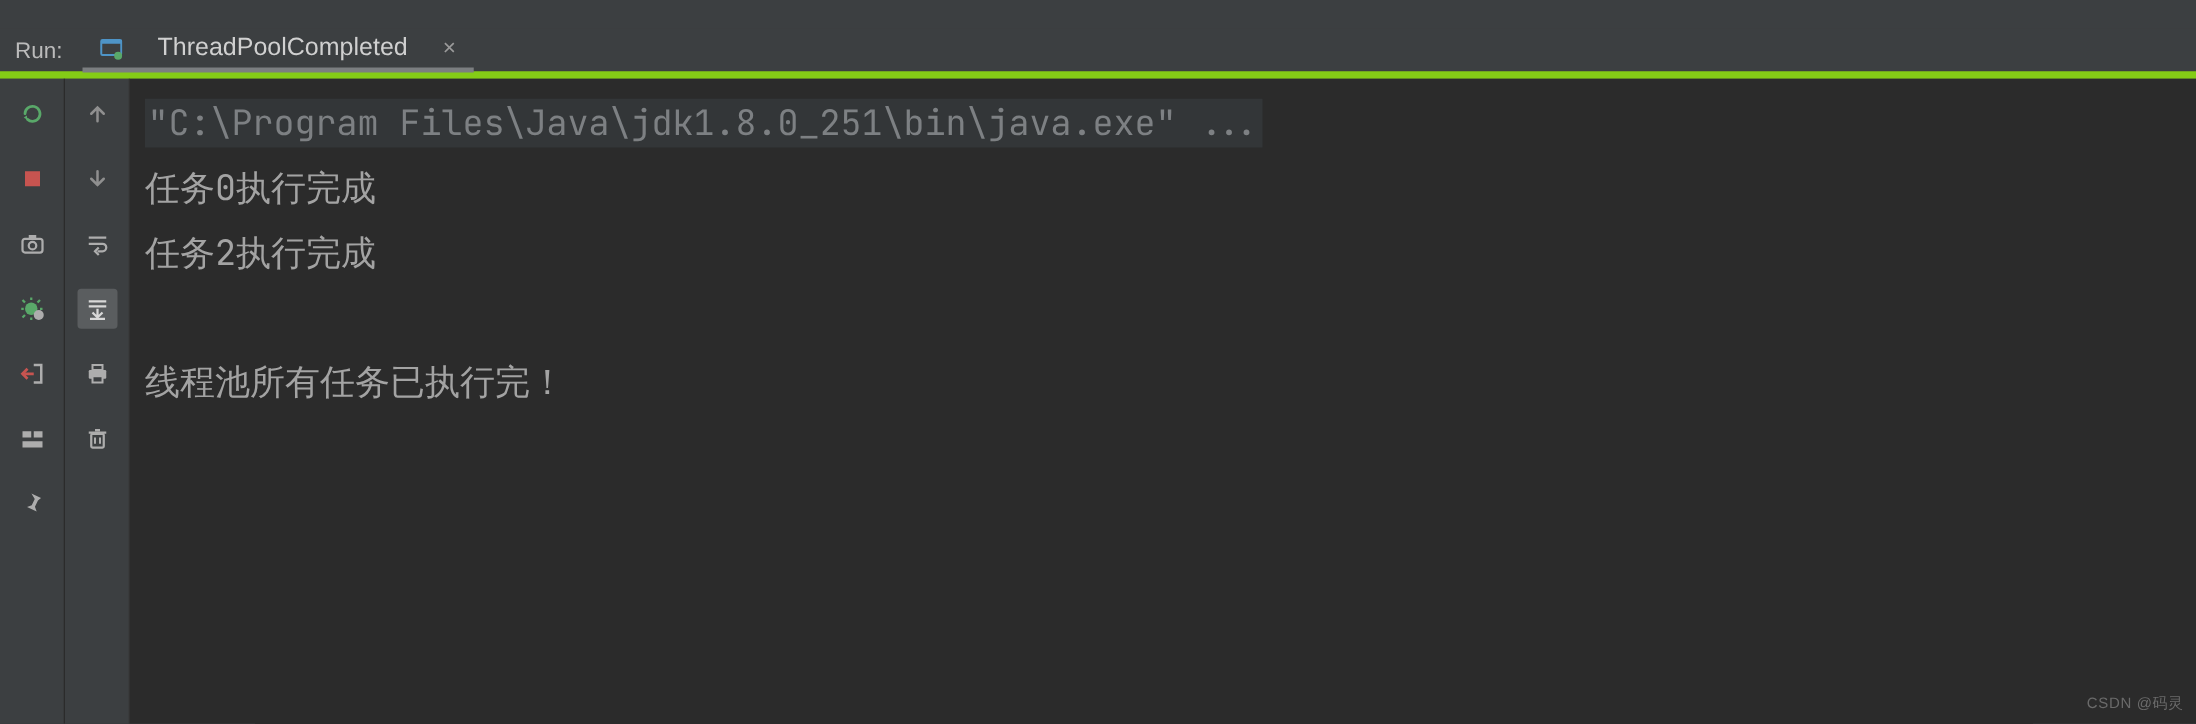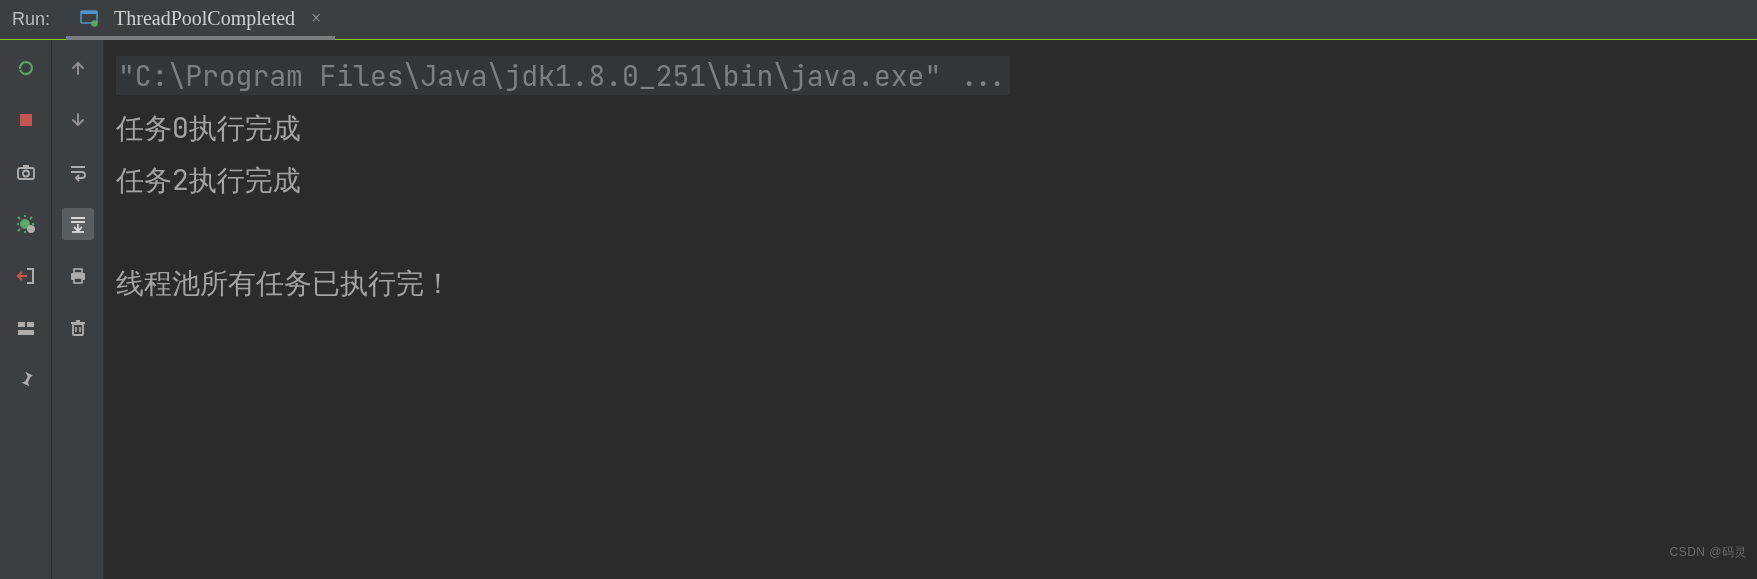--- a/index.html
+++ b/index.html
@@ -13,33 +13,33 @@
   }
   .root { display: flex; flex-direction: column; width: 100%; height: 100%; }
 
   
   .tab-header {
     height: 40px;
     width: 100%;
     background: #3c3f41;
     display: flex;
     align-items: center;
-    border-bottom: 1px solid #84cc16;
+    border-bottom: 6px solid #84cc16;
     font-size: 18px;
+    margin-top: 23px;
   }
   .run-label { color: #bbbbbb; padding: 0 16px 0 12px; font-size: 18px; }
   .tab {
     display: flex;
     align-items: center;
     height: 100%;
     padding: 0 14px;
     border-bottom: 4px solid #7b7e80;
     margin-bottom: -1px;
-    gap: 16px;
-    font-family: Liberation Serif, serif;
+    gap: 28px;
   }
   .tab-title { color: #d0d0d0; font-size: 20px; }
   .close-x { color: #9a9a9a; font-size: 18px; cursor: pointer; }
   .tab-icon { width: 18px; height: 18px; }
 
   
   .body { flex: 1; display: flex; min-height: 0; }
 
   .toolbar-col {
     width: 52px;
@@ -77,21 +77,21 @@
     font-family: "JetBrains Mono", Consolas, "Courier New", monospace;
     background: #333638;
     display: inline;
     padding: 1px 2px;
   }
   .out-line { color: #a3a3a3; white-space: pre; }
   .blank-line { height: 1.85em; }
   .watermark {
     position: absolute;
     right: 10px;
-    bottom: 16px;
+    bottom: 6px;
     font-size: 12px;
     color: #6a6a6a;
     letter-spacing: 0.5px;
     font-family: Arial, sans-serif;
   }
 </style>
 </head>
 <body>
 
 <div class="root">

